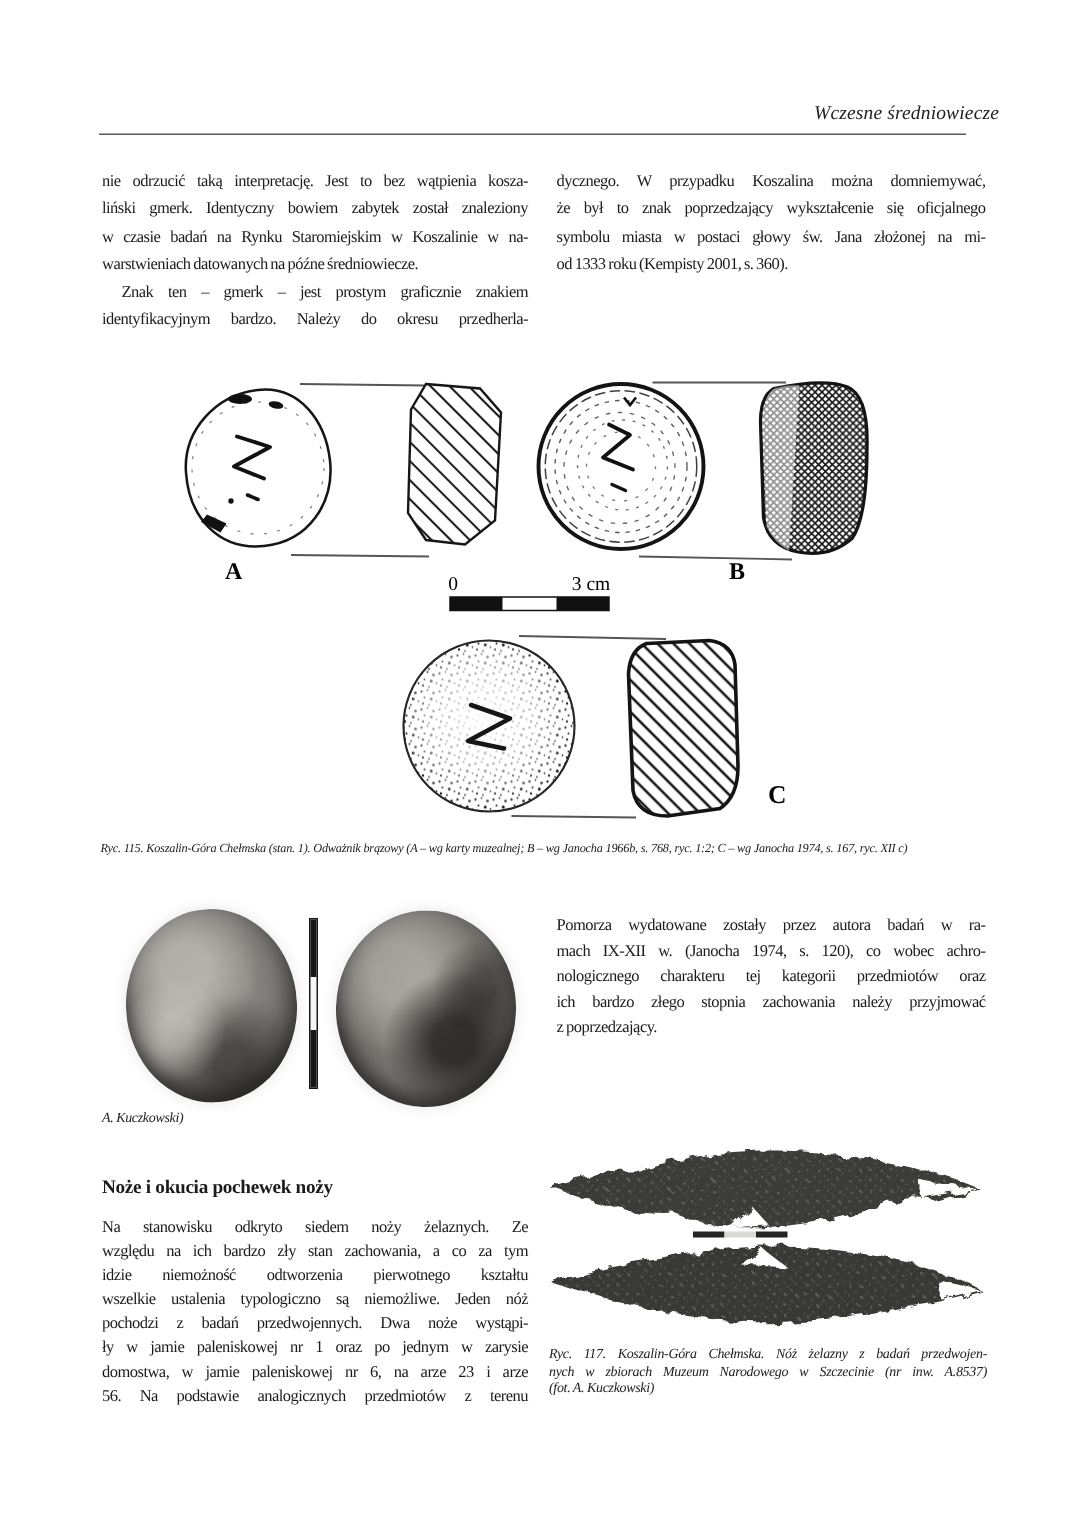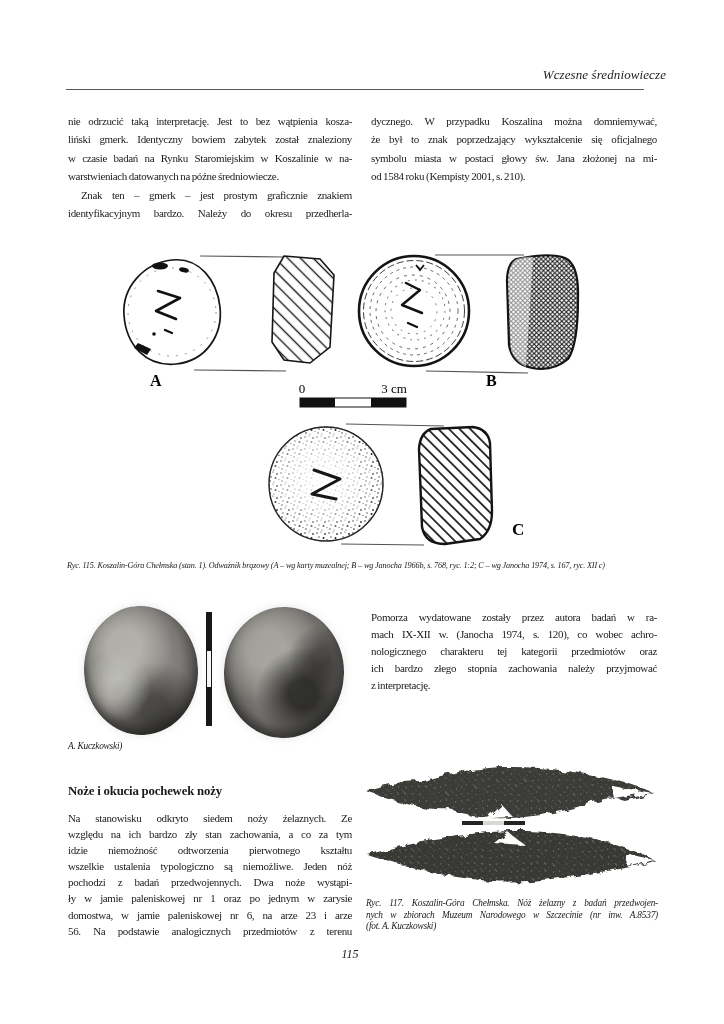--- a/index.html
+++ b/index.html
@@ -71,21 +71,21 @@
     <div class="textblock indent1">
         <div class="tline">Znak ten – gmerk – jest prostym graficznie znakiem</div>
         <div class="tline">identyfikacyjnym bardzo. Należy do okresu przedherla-</div>
       </div>
   </div>
   <div class="abs col-right">
     <div class="textblock endlast">
         <div class="tline">dycznego. W przypadku Koszalina można domniemywać,</div>
         <div class="tline">że był to znak poprzedzający wykształcenie się oficjalnego</div>
         <div class="tline">symbolu miasta w postaci głowy św. Jana złożonej na mi-</div>
-        <div class="tline">od 1584 roku (Kempisty 2001, s. 210).</div>
+        <div class="tline">od 1333 roku (Kempisty 2001, s. 360).</div>
       </div>
   </div>
 
   <svg class="abs" style="left:88px;top:243px;" width="570" height="316" viewBox="0 0 570 316">
     <defs>
       <pattern id="hatchA" width="9" height="9" patternUnits="userSpaceOnUse" patternTransform="rotate(-45)">
         <line x1="4.5" y1="0" x2="4.5" y2="9" stroke="#1b1b1b" stroke-width="1.4"></line>
       </pattern>
       <pattern id="hatchC" width="7.5" height="7.5" patternUnits="userSpaceOnUse" patternTransform="rotate(-45)">
         <line x1="3.7" y1="0" x2="3.7" y2="7.5" stroke="#161616" stroke-width="1.7"></line>
@@ -178,21 +178,21 @@
   <div class="photo photoR"></div>
   <div class="abs cap116 caption textblock endlast">
       <div class="tline">A. Kuczkowski)</div>
     </div>
 
   <div class="abs pomorza textblock endlast">
       <div class="tline">Pomorza wydatowane zostały przez autora badań w ra-</div>
       <div class="tline">mach IX-XII w. (Janocha 1974, s. 120), co wobec achro-</div>
       <div class="tline">nologicznego charakteru tej kategorii przedmiotów oraz</div>
       <div class="tline">ich bardzo złego stopnia zachowania należy przyjmować</div>
-      <div class="tline">z interpretację.</div>
+      <div class="tline">z poprzedzający.</div>
     </div>
 
   <div class="abs section-heading">Noże i okucia pochewek noży</div>
   <div class="abs knives-para textblock">
       <div class="tline">Na stanowisku odkryto siedem noży żelaznych. Ze</div>
       <div class="tline">względu na ich bardzo zły stan zachowania, a co za tym</div>
       <div class="tline">idzie niemożność odtworzenia pierwotnego kształtu</div>
       <div class="tline">wszelkie ustalenia typologiczno są niemożliwe. Jeden nóż</div>
       <div class="tline">pochodzi z badań przedwojennych. Dwa noże wystąpi-</div>
       <div class="tline">ły w jamie paleniskowej nr 1 oraz po jednym w zarysie</div>
@@ -230,15 +230,14 @@
       <path d="M146,75 L163,88 L132,86 Z" fill="#ffffff"></path>
     </g>
   </svg>
 
   <div class="abs cap117 caption textblock endlast">
       <div class="tline">Ryc. 117. Koszalin-Góra Chełmska. Nóż żelazny z badań przedwojen-</div>
       <div class="tline">nych w zbiorach Muzeum Narodowego w Szczecinie (nr inw. A.8537)</div>
       <div class="tline">(fot. A. Kuczkowski)</div>
     </div>
 
-  <div class="page-number">115</div>
 
 </div>
 
 </body></html>

